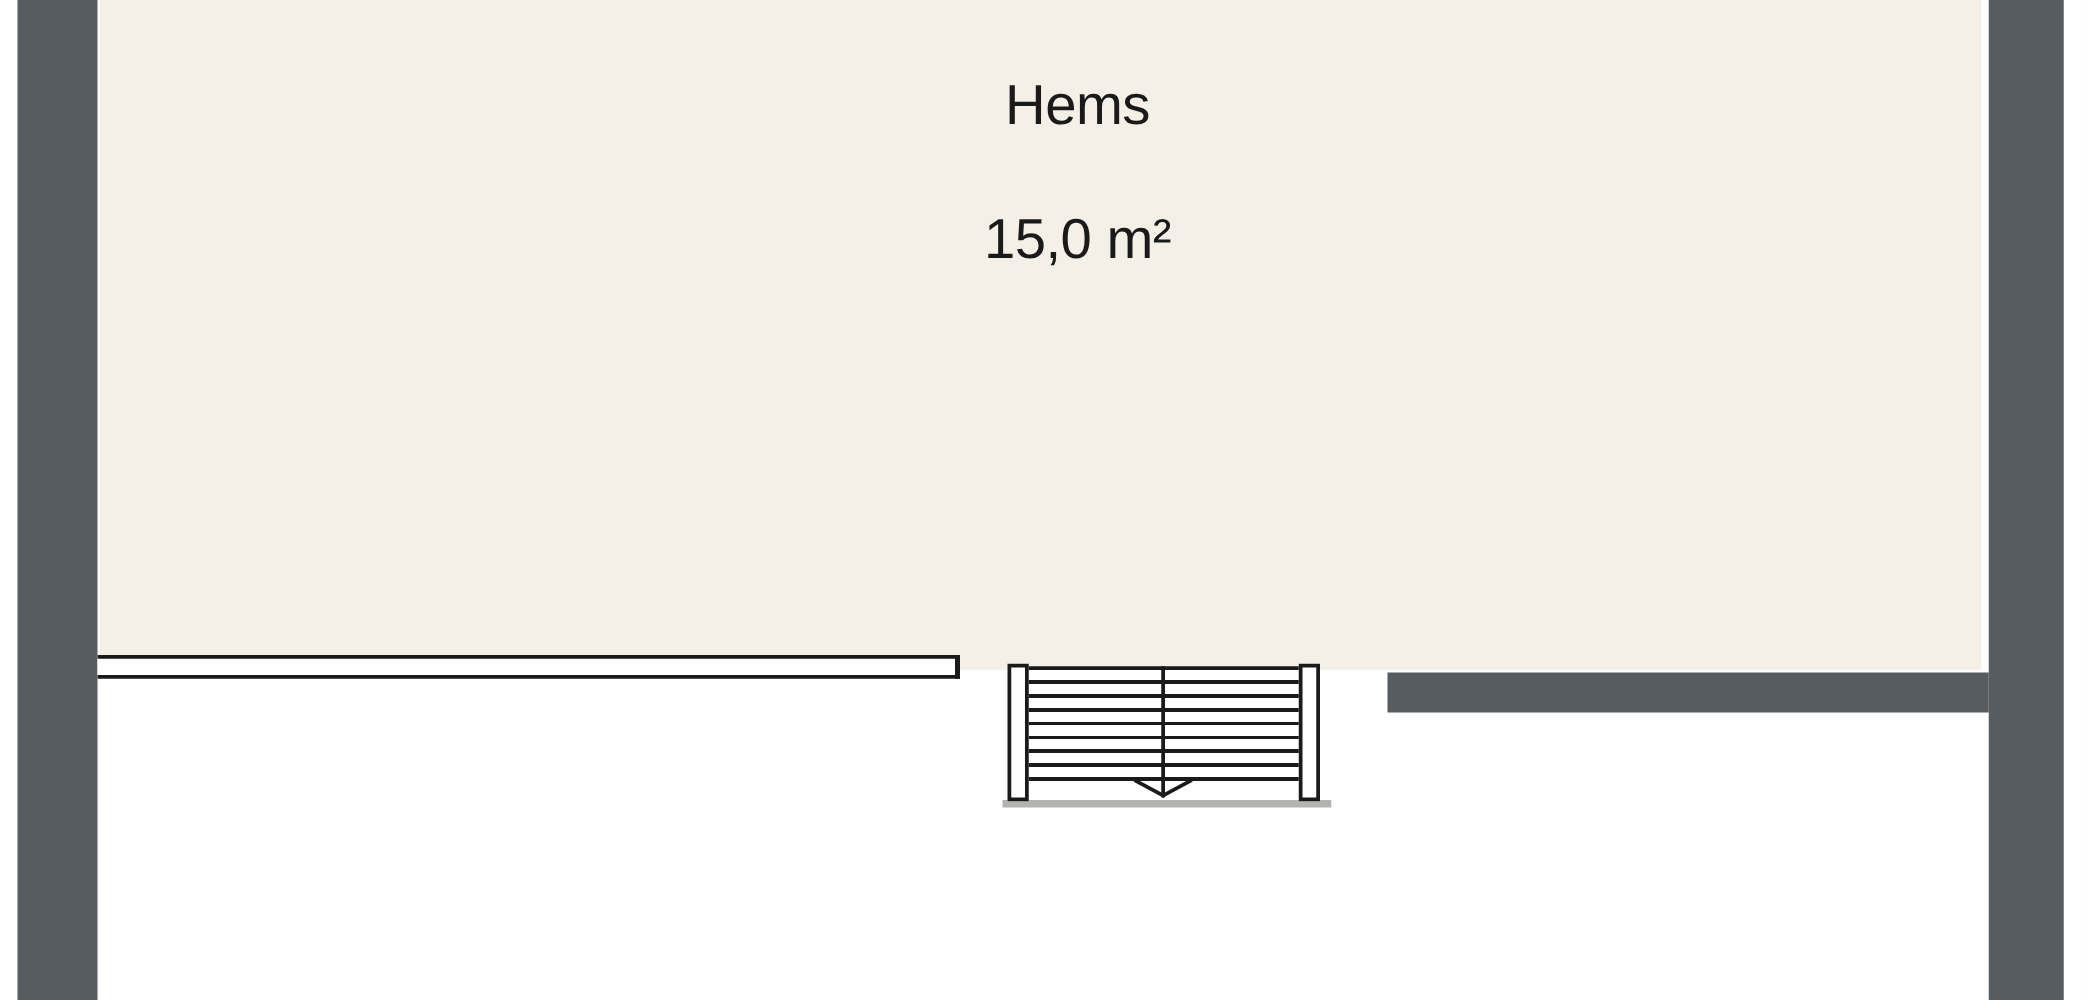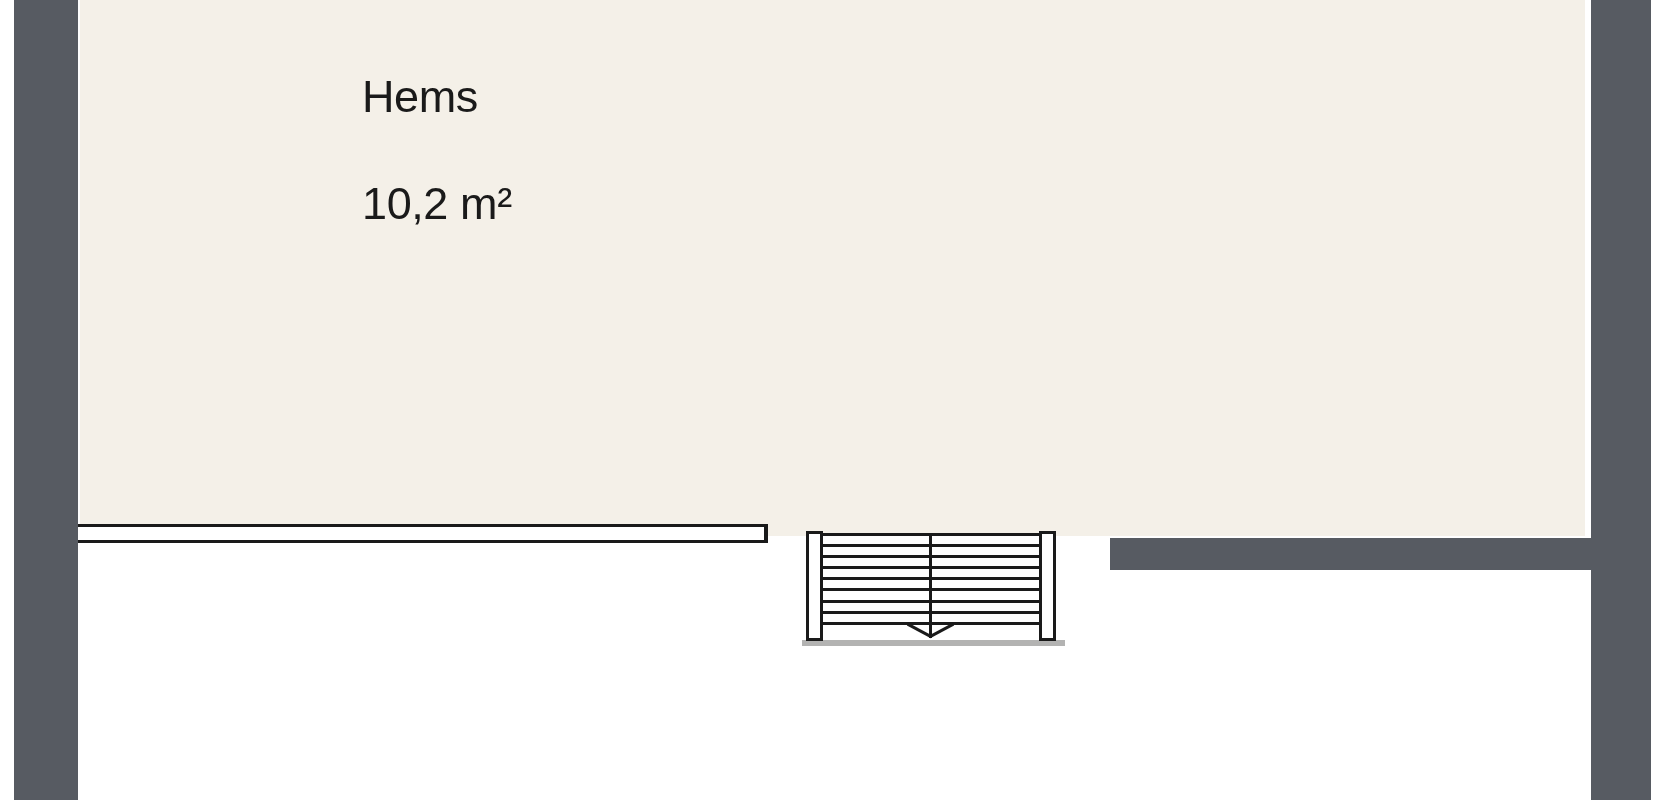--- a/index.html
+++ b/index.html
@@ -15,22 +15,22 @@
   .wall-left  { left: 14px;   top: 0;     width: 64px;  height: 800px; }
   .wall-right { left: 1591px; top: 0;     width: 60px;  height: 800px; }
   .wall-bar   { left: 1110px; top: 538px; width: 481px; height: 32px; }
   .floor {
     position: absolute;
     left: 80px; top: 0; width: 1505px; height: 536px;
     background: var(--floor, #f4f0e8);
   }
   .room-label {
     position: absolute;
-    left: 362px; top: 16px; width: 1000px; height: 230px;
-    text-align: left;
+    left: 362px; top: 3px; width: 1000px; height: 230px;
+    text-align: center;
     color: var(--text, #1a1a1a);
     font-size: 45px;
     letter-spacing: -0.4px;
     text-decoration: underline;
   }
   .room-label .line { position: absolute; left: 0; width: 100%; line-height: 48px; white-space: nowrap; }
   .line-name { top: 57px; }
   .line-note { top: 107px; }
   .line-area { top: 164px; }
   .railing {
@@ -82,21 +82,21 @@
 <div class="canvas">
 
   <div class="floor"></div>
 
   <div class="wall wall-left"></div>
   <div class="wall wall-right"></div>
   <div class="wall wall-bar"></div>
 
   <div class="room-label">
     <div class="line line-name">Hems</div>
-    <div class="line line-area">10,2 m²</div>
+    <div class="line line-area">15,0 m²</div>
   </div>
 
   <div class="railing"></div>
 
   <div class="stair">
     <div class="stair-shadow"></div>
     <div class="stair-treads"></div>
     <div class="stair-post post-left"></div>
     <div class="stair-post post-right"></div>
     <div class="stair-centerline"></div>

